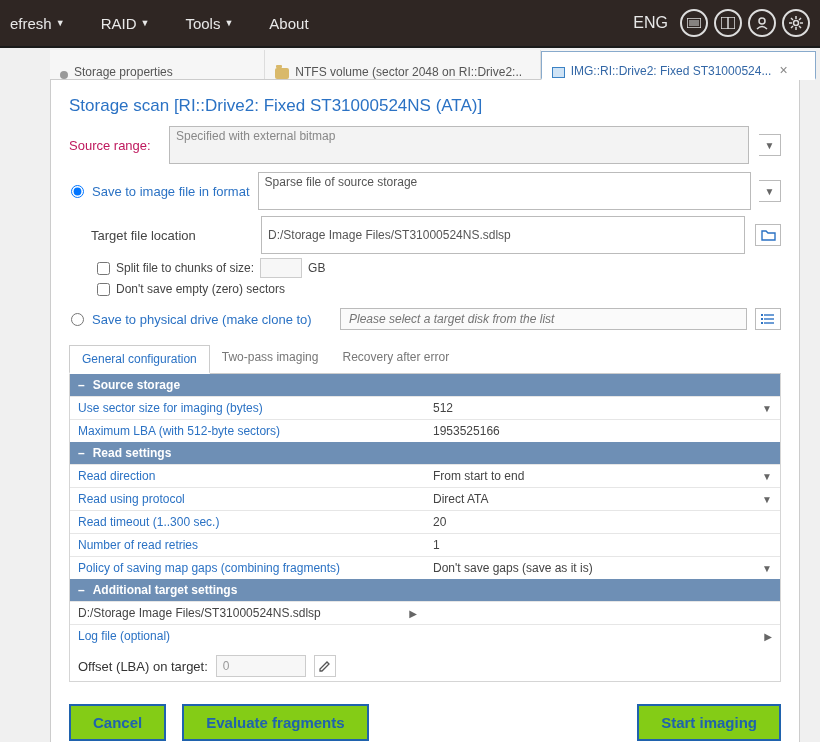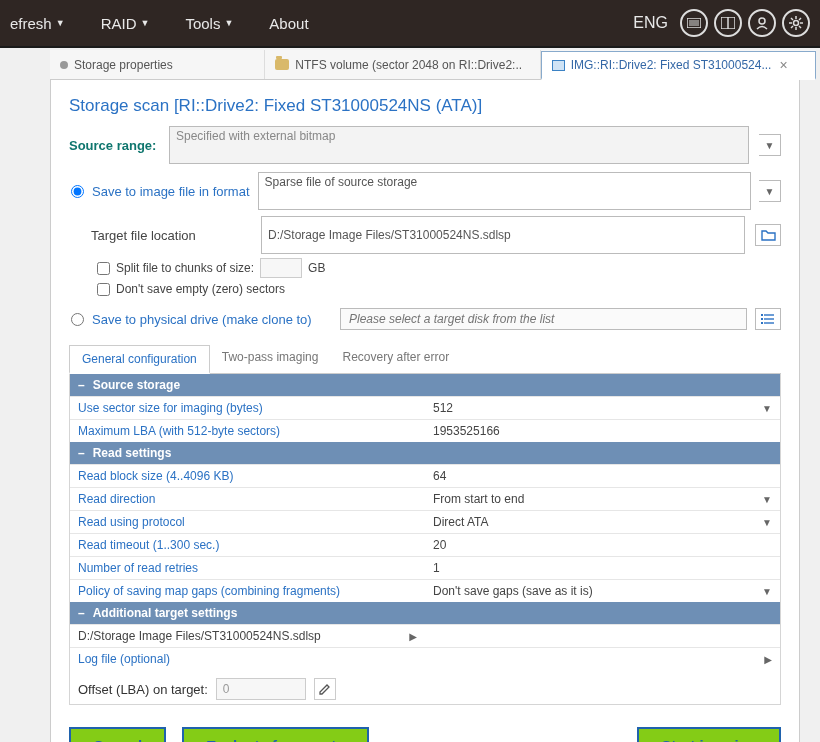--- a/index.html
+++ b/index.html
@@ -34,21 +34,21 @@
     background: #f6f6f6;
     border-bottom: 1px solid #ccc;
     display: flex;
     align-items: stretch;
     height: 30px;
     margin-left: 50px;
     margin-right: 4px;
     margin-top: 2px;
   }
   .tab {
-    display: flex; align-items: center; gap: 6px;
+    display: flex; align-items: flex-end; gap: 6px;
     padding: 0 10px; font-size: 12px; color: #555;
     border-right: 1px solid #ddd;
     cursor: pointer;
     min-width: 0;
     overflow: hidden; white-space: nowrap; text-overflow: ellipsis;
   }
   .tab.active {
     background: #fff; border: 1px solid #88aacc; border-bottom: 2px solid #fff;
     color: #3367a6; position: relative; top: 1px;
   }
@@ -58,21 +58,21 @@
   .tab .img-ic { width:13px; height:11px; border:1px solid #3b82c4; background:#cfe3f5;}
   .tab-close { color:#888; font-size:14px; padding:0 2px; cursor:pointer; }
   .content {
     background: #fff;
     margin-left: 50px; margin-right: 20px;
     border: 1px solid #ccc; border-top: none;
     padding: 16px 18px 28px 18px;
   }
   .title { color: #2b72c4; font-size: 17px; margin-bottom: 10px; }
   .row { display: flex; align-items: center; gap: 10px; margin-bottom: 8px; }
-  .label-col { width: 90px; color: #0f766e; font-weight: bold; }
+  .label-col { width: 90px; color: #be185d; }
   .select, .textin {
     flex: 1; border: 1px solid #bbb; height: 38px; font-size: 12px;
     padding: 2px 6px; background: #fff; color: #555;
   }
   .select.disabled { background: #f3f3f3; color: #888; }
   .drop-ar {
     width: 22px; height: 22px; border: 1px solid #bbb; border-left:none;
     display:flex; align-items:center; justify-content:center; font-size:10px; color:#666;
     cursor:pointer; background:#fff;
   }
@@ -271,26 +271,20 @@
       <div class="gcell-r">
           <span>1953525166</span>
         </div>
     </div>
 
     <div class="section-hdr">
       <span class="minus">–</span>
       <span>Read settings</span>
     </div>
     <div class="grow">
-      <div class="gcell-l">Read block size (4..4096 KB)</div>
-      <div class="gcell-r">
-          <span>64</span>
-        </div>
-    </div>
-    <div class="grow">
       <div class="gcell-l">Read direction</div>
       <div class="gcell-r">
           <span>From start to end</span>
           <span class="chev">▼</span>
         </div>
     </div>
     <div class="grow">
       <div class="gcell-l">Read using protocol</div>
       <div class="gcell-r">
           <span>Direct ATA</span>

